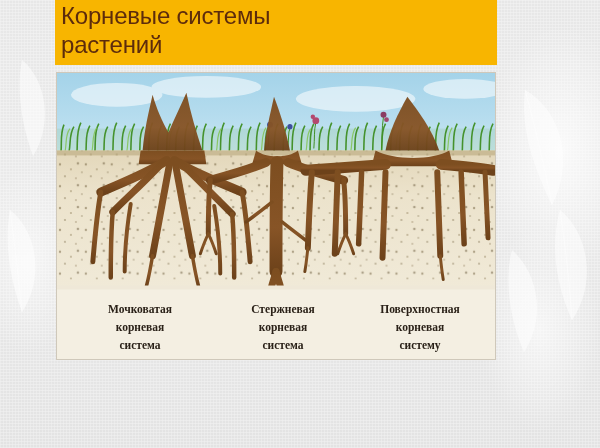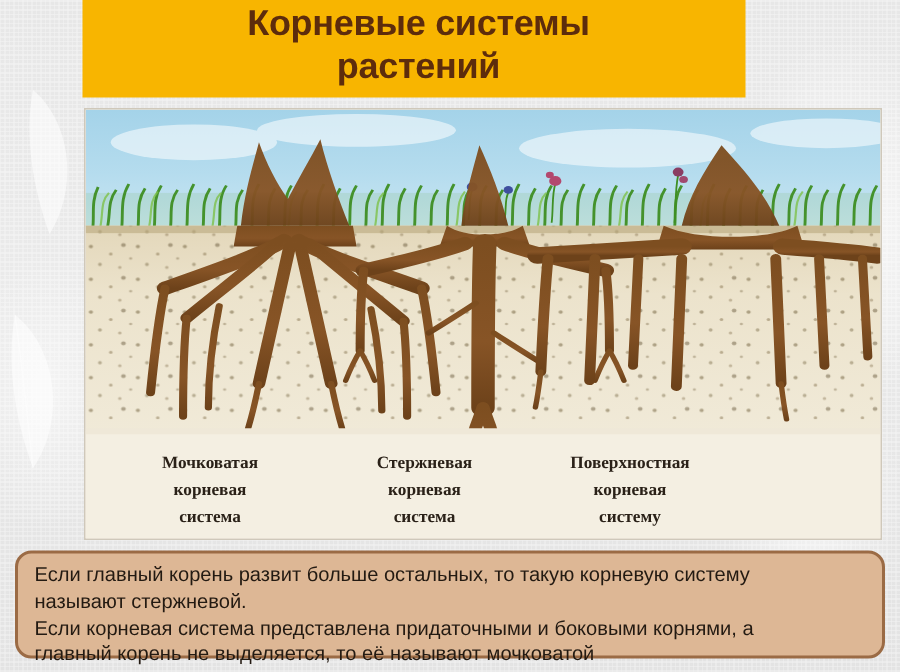--- a/index.html
+++ b/index.html
@@ -43,33 +43,32 @@
     top: -4px;
     width: 442px;
     height: 69px;
     background: #f8b500;
     box-sizing: border-box;
     padding: 5px 0 0 6px;
   }
   #title-text {
     color: #5d2c0c;
     font-size: 24px;
-    font-weight: bold;
+    font-weight: normal;
     line-height: 1.22;
     letter-spacing: -0.2px;
     white-space: pre-line;
-    text-align: center;
   }
 
   
   #illustration {
     position: absolute;
     left: 56px;
     top: 72px;
-    width: 532px;
+    width: 440px;
     height: 288px;
     background: #f2ece0;
     box-sizing: border-box;
     border: 1px solid #cfc8ba;
     overflow: hidden;
   }
   #illu-svg { display:block; width: 100%; height: 100%; }
 
   .root-label {
     position: absolute;
@@ -330,20 +329,14 @@
 корневая
 система</div>
     <div class="root-label" id="label-taproot">Стержневая
 корневая
 система</div>
     <div class="root-label" id="label-surface">Поверхностная
 корневая
 систему</div>
   </div>
 
-  <div id="caption-box">
-    <div id="caption-text">Если главный корень развит больше остальных, то такую корневую систему
-называют стержневой.
-Если корневая система представлена придаточными и боковыми корнями, а
-главный корень не выделяется, то её называют мочковатой</div>
-  </div>
 
 </div>
 
 </body></html>

